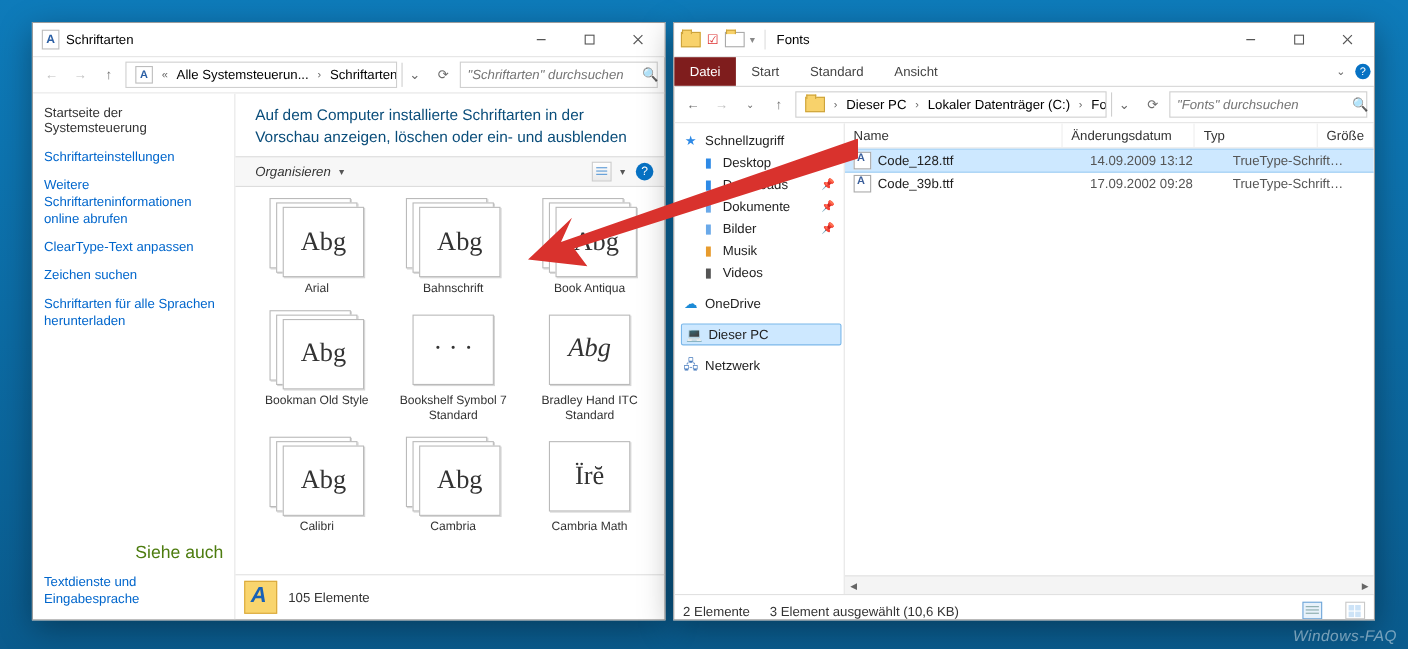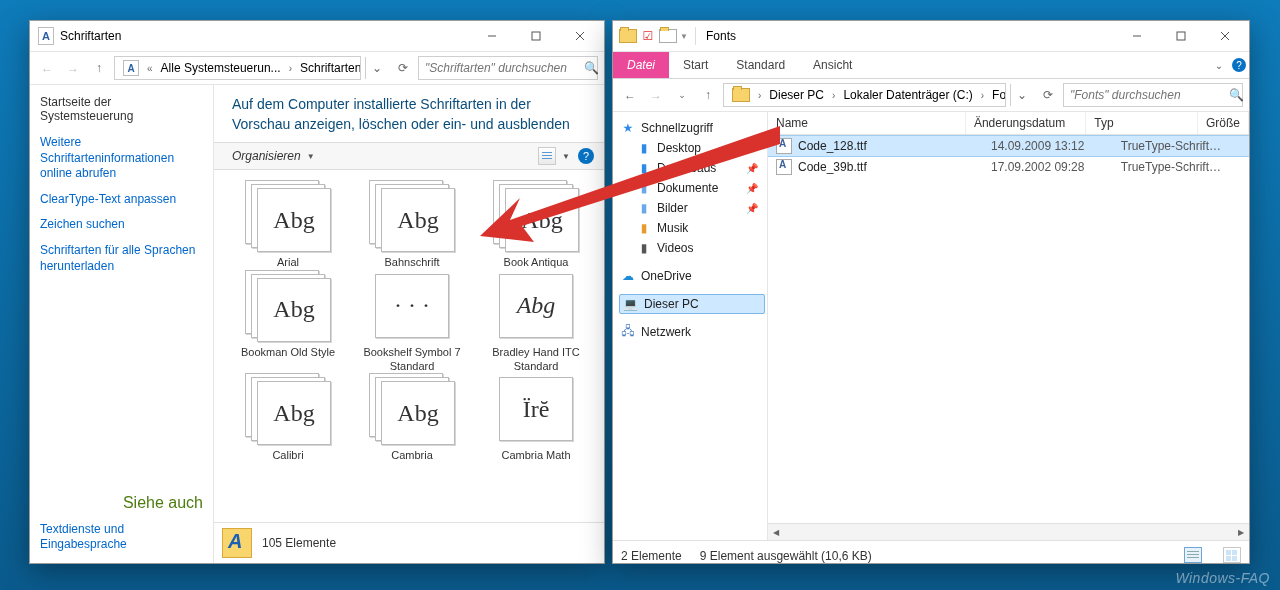--- a/index.html
+++ b/index.html
@@ -79,21 +79,21 @@
   .org-btn .dd { font-size:8px; color:#555; }
   .t-spacer { flex:1; }
   .view-dd { width:16px; height:16px; border:1px solid #ccc; margin-right:2px; background:linear-gradient(#fff,#eaeaea); position:relative; }
   .view-dd::after { content:""; position:absolute; left:3px; right:3px; top:7px; height:1px; background:#5a9ad6; box-shadow:0 -3px 0 #5a9ad6, 0 3px 0 #5a9ad6; }
   .small-dd { font-size:8px; color:#555; padding:0 4px; }
   .help-q { width:16px; height:16px; border-radius:50%; background:#0772c4; color:#fff; font-size:11px; display:flex; align-items:center; justify-content:center; margin-left:4px; }
 
   .font-grid {
     flex:1; overflow:auto; padding:10px 8px 0 14px;
     display:grid; grid-template-columns: repeat(3, 120px); grid-auto-rows:min-content;
-    gap:0 4px; align-content:start;
+    gap:12px 4px; align-content:start;
   }
   .fontcell { width:120px; display:flex; flex-direction:column; align-items:center; }
   .stack { position:relative; width:86px; height:70px; }
   .sheet {
     position:absolute; width:72px; height:62px; background:#fff;
     border:1px solid #bababa; box-shadow:1px 1px 0 #d6d6d6;
     display:flex; align-items:center; justify-content:center;
     font-size:24px; color:#333;
   }
   .sheet.s3 { left:0; top:0; }
@@ -118,21 +118,21 @@
   .qat-ico { width:18px; height:18px; display:flex; align-items:center; justify-content:center; }
   .qat-sep { width:10px; display:flex; justify-content:center; color:#888; font-size:8px; }
   .qat-title { font-size:12px; color:#000; margin-left:4px; }
   .ribbon-tabs {
     height:26px; display:flex; align-items:stretch; border-bottom:1px solid #d6d6d6;
     background:#fff;
   }
   .rtab {
     padding:0 14px; display:flex; align-items:center; font-size:12px; color:#444;
   }
-  .rtab.active { background:#ec4899; color:#fff;font-style:italic; }
+  .rtab.active { background:#7f1d1d; color:#fff; }
   .rt-spacer { flex:1; }
   .rtab-chev { width:20px; display:flex; align-items:center; justify-content:center; color:#666; font-size:10px;}
   .rtab-help { width:20px; display:flex; align-items:center; justify-content:center; }
 
   .exp-body { flex:1; display:flex; flex-direction:column; overflow:hidden; }
   .exp-main { flex:1; display:flex; overflow:hidden; }
   .tree {
     width:146px; border-right:1px solid #e5e5e5; padding:6px 2px 6px 6px;
     overflow:auto;
   }
@@ -244,20 +244,21 @@
     <div class="nav-arrow">⟳</div>
     <div class="search">
       <input placeholder="&quot;Schriftarten&quot; durchsuchen" style="">
       <span class="mag">🔍</span>
     </div>
   </div>
 
   <div class="body-cp">
     <div class="sidebar">
       <div class="side-top">Startseite der Systemsteuerung</div>
+      <div class="side-link">Schriftarteinstellungen</div>
       <div class="side-link">Weitere Schriftarteninformationen online abrufen</div>
       <div class="side-link">ClearType-Text anpassen</div>
       <div class="side-link">Zeichen suchen</div>
       <div class="side-link">Schriftarten für alle Sprachen herunterladen</div>
       <div class="side-spacer"></div>
       <div class="side-hdr">Siehe auch</div>
       <div class="side-link">Textdienste und Eingabesprache</div>
     </div>
 
     <div class="fonts-main">
@@ -506,21 +507,21 @@
         <div class="hscroll">
           <div class="hs-btn">◀</div>
           <div class="hs-track"></div>
           <div class="hs-btn">▶</div>
         </div>
       </div>
     </div>
 
     <div class="status-right">
       <span>2 Elemente</span>
-      <span>9 Element ausgewählt (10,6 KB)</span>
+      <span>3 Element ausgewählt (10,6 KB)</span>
       <div class="sr-spacer"></div>
       <div class="view-toggle det active"></div>
       <div class="view-toggle ico"></div>
     </div>
   </div>
 </div>
 
 <svg class="big-arrow" viewBox="0 0 300 130">
   <defs></defs>
   <polygon points="300,0 30,94 40,72 0,110 54,116 42,100 300,18" fill="#d9322d"></polygon>

